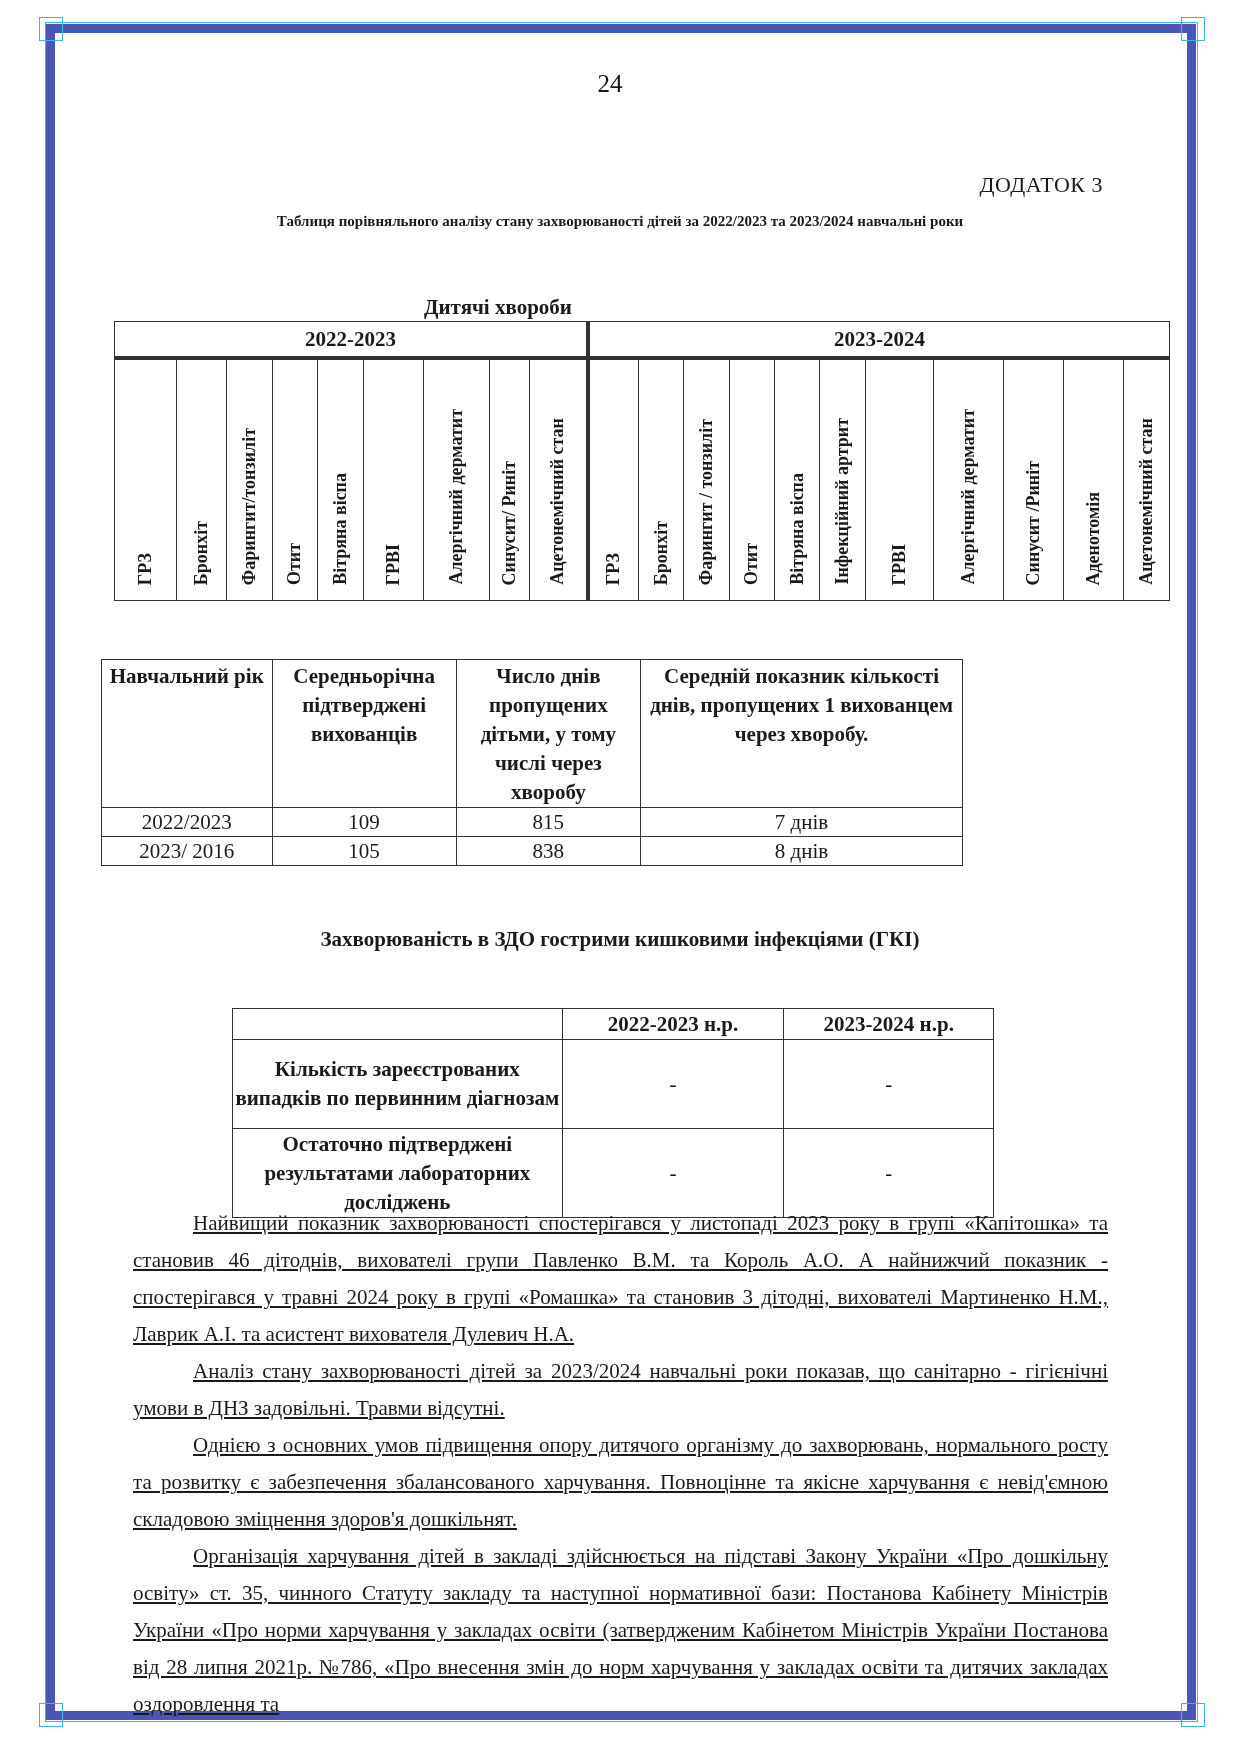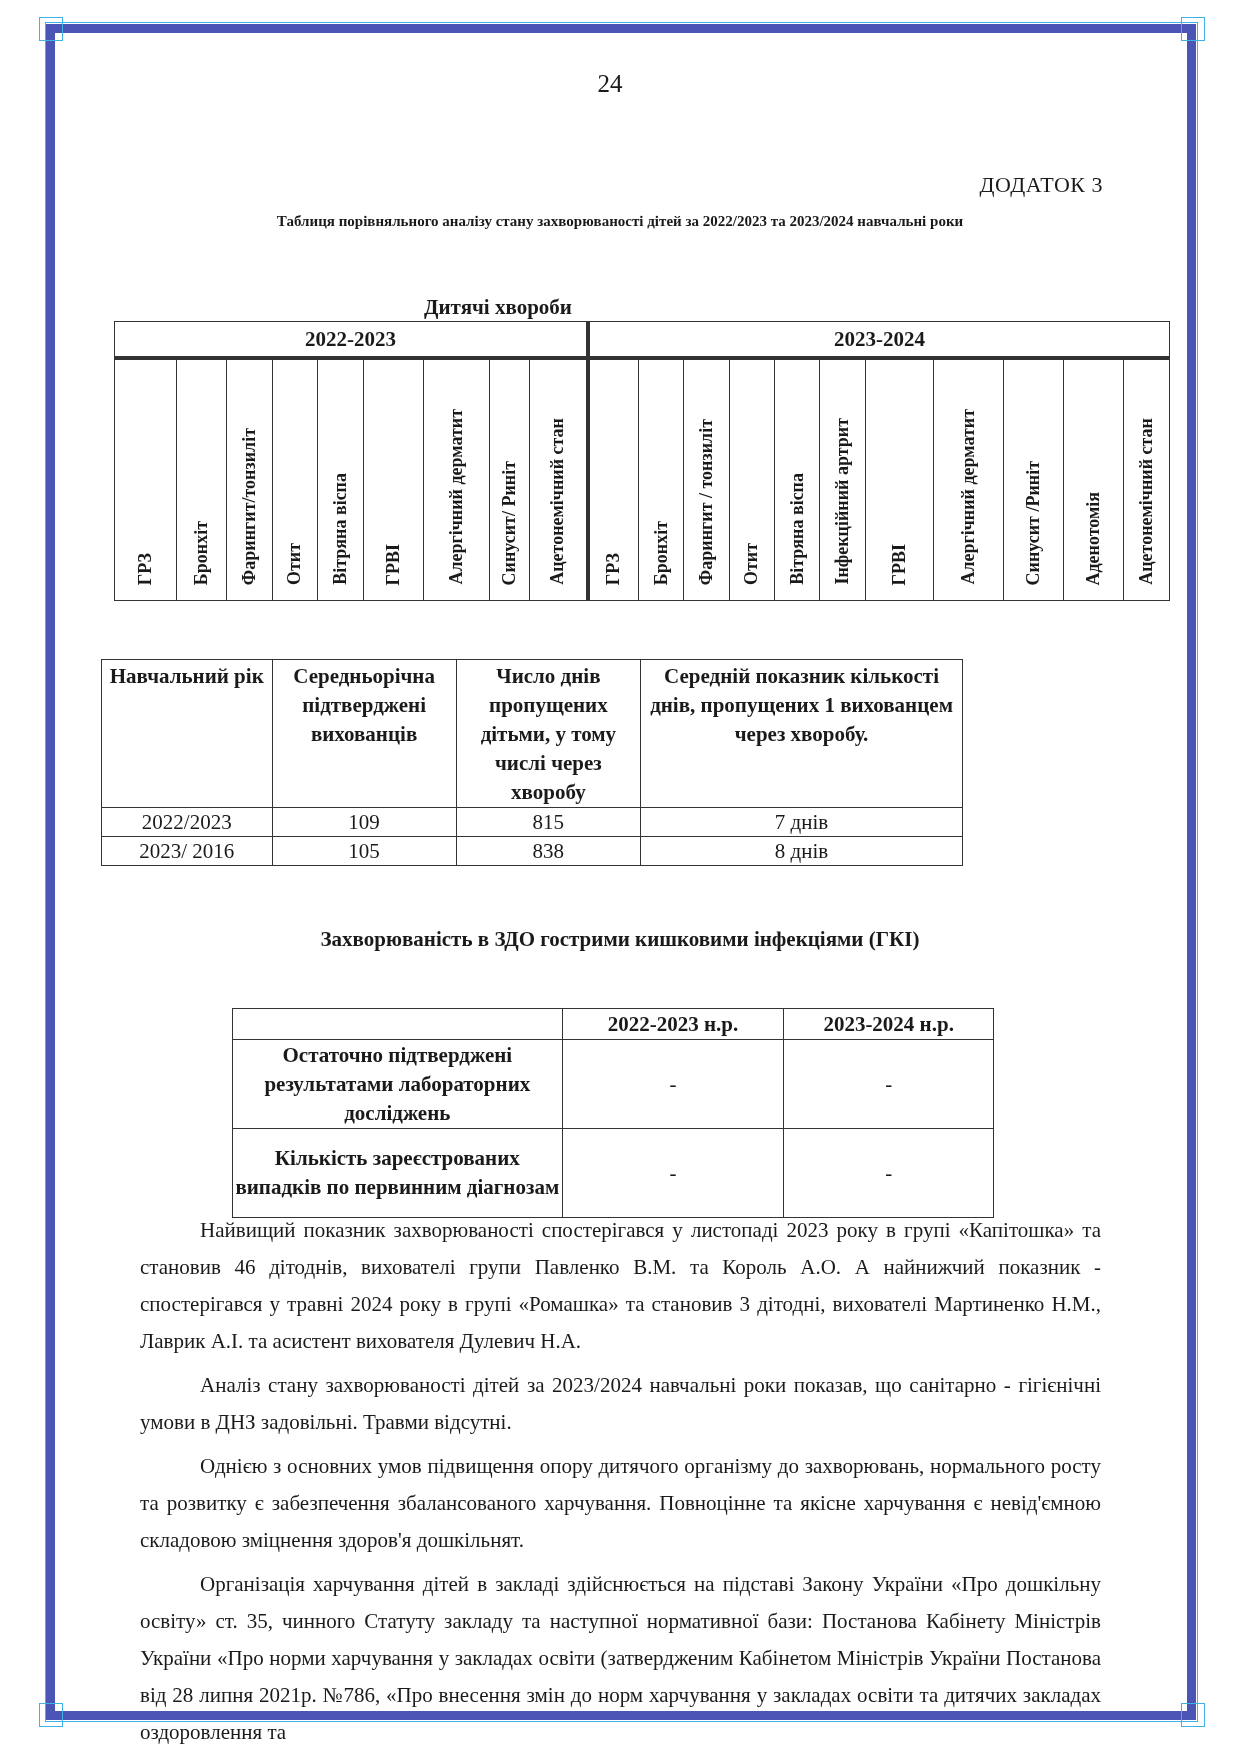--- a/index.html
+++ b/index.html
@@ -36,21 +36,21 @@
   .att th { font-weight:bold; font-size:21px; line-height:29px; vertical-align:top; text-align:center; padding-top:2px; }
   .att td { text-align:center; font-size:21px; height:28px; line-height:28px; }
 
   .gki-title { left:0; width:1240px; top:927px; text-align:center; font-weight:bold; font-size:21px; }
   .gki { position:absolute; left:232px; top:1008px; width:762px; }
   .gki th { font-weight:bold; font-size:21px; height:30px; text-align:center; }
   .gki td { text-align:center; font-size:21px; }
   .gki td.rowlabel { font-weight:bold; line-height:29px; height:88px; }
 
   .body-text { left:133px; width:975px; top:1205px; font-size:21px; line-height:37px; text-align:justify; }
-  .body-text p { margin:7px; text-indent:60px; }
+  .body-text p { margin:0; text-indent:60px;text-decoration:underline; }
 </style>
 </head>
 <body>
 
 <div class="frame-outer"></div>
 <div class="frame-main"></div>
 <div class="corner" style="left:39px;top:17px;"></div>
 <div class="corner" style="left:1181px;top:17px;"></div>
 <div class="corner" style="left:39px;top:1703px;"></div>
 <div class="corner" style="left:1181px;top:1703px;"></div>
@@ -150,26 +150,26 @@
       <col style="width:222px">
       <col style="width:210px">
   </colgroup>
   <tbody>
       <tr>
     <th></th>
     <th>2022-2023 н.р.</th>
     <th>2023-2024 н.р.</th>
   </tr>
   <tr>
-    <td class="rowlabel">Остаточно підтверджені результатами лабораторних досліджень</td>
+    <td class="rowlabel">Кількість зареєстрованих випадків по первинним діагнозам</td>
     <td>-</td>
     <td>-</td>
   </tr>
   <tr>
-    <td class="rowlabel">Кількість зареєстрованих випадків по первинним діагнозам</td>
+    <td class="rowlabel">Остаточно підтверджені результатами лабораторних досліджень</td>
     <td>-</td>
     <td>-</td>
   </tr>
 </tbody>
   </table>
 
 <div class="abs body-text">
   <p>Найвищий показник захворюваності спостерігався у листопаді 2023 року в групі «Капітошка» та становив 46 дітоднів, вихователі  групи Павленко В.М. та Король А.О.   А найнижчий показник - спостерігався у травні 2024 року в групі «Ромашка» та становив 3 дітодні, вихователі Мартиненко Н.М., Лаврик А.І. та асистент вихователя Дулевич Н.А.</p>
   <p>Аналіз стану захворюваності дітей за 2023/2024 навчальні роки показав, що санітарно - гігієнічні умови в ДНЗ задовільні. Травми відсутні.</p>
   <p>Однією з основних умов підвищення опору дитячого організму до захворювань, нормального росту та розвитку є забезпечення збалансованого харчування. Повноцінне та якісне харчування є невід'ємною складовою зміцнення здоров'я дошкільнят.</p>

